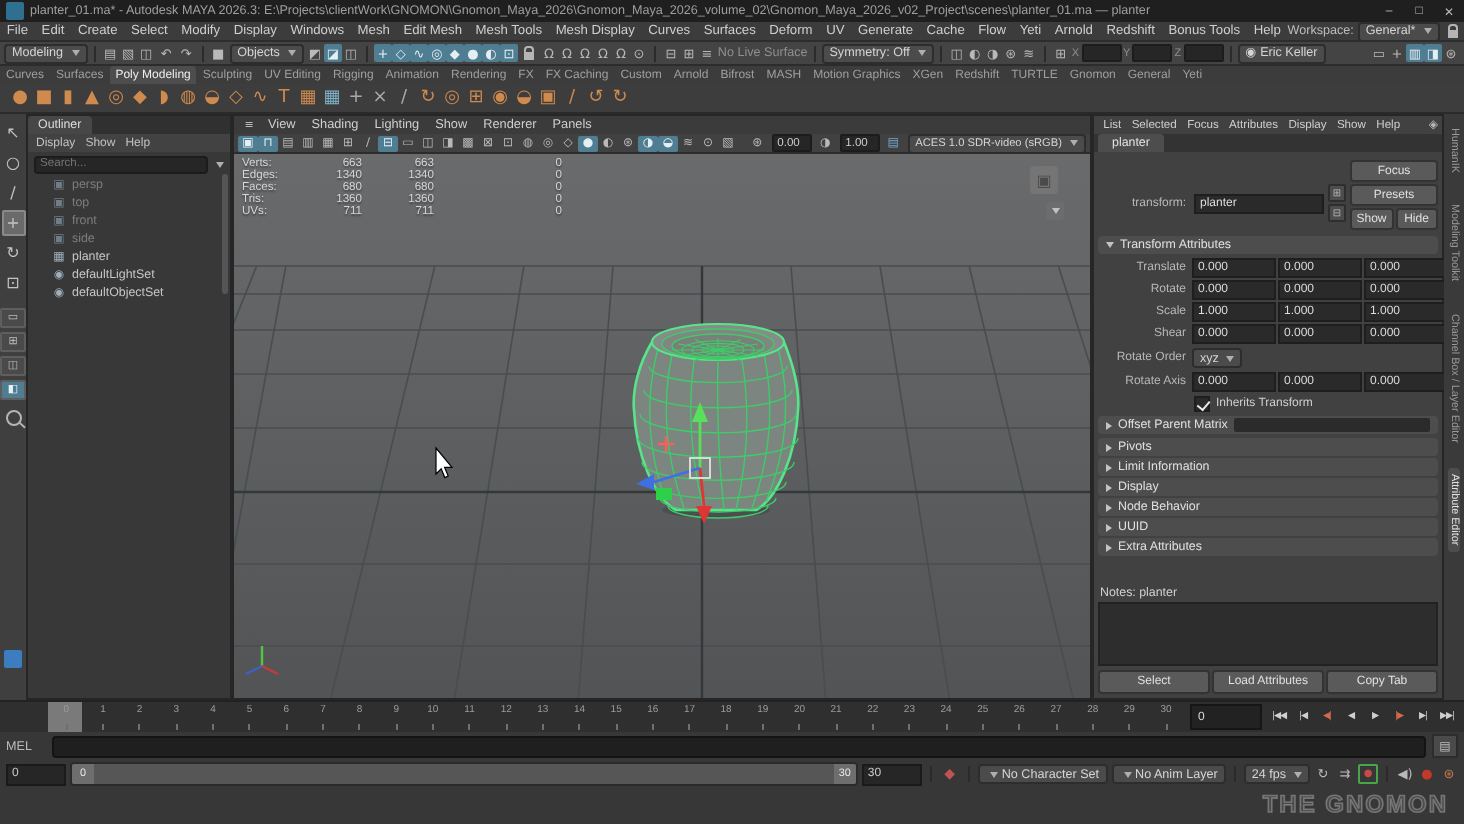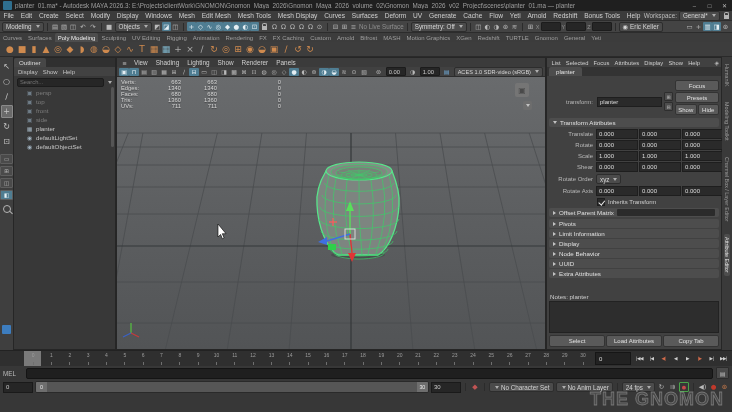--- a/index.html
+++ b/index.html
@@ -135,21 +135,21 @@
   #rangerow{position:absolute;left:0;top:380px;width:732px;height:14px;background:#373737;display:flex;align-items:center;gap:2px;padding:0 3px;box-sizing:border-box}
   .rfld{width:24px;height:9px;background:#262626;border:1px solid #1a1a1a;font-size:6px;color:#ccc;display:flex;align-items:center;padding:0 2px;flex:none}
   #rangebar{flex:1;height:10px;background:#4e4e4e;border:1px solid #2a2a2a;border-radius:2px;display:flex;align-items:stretch;overflow:hidden}
   .rhandle{width:11px;background:#6e6e6e;font-size:5.4px;color:#e8e8e8;display:flex;align-items:center;justify-content:center;flex:none}
   #rangetrack{flex:1;background:#565656}
   .keyico{color:#c05454;font-size:7px;width:10px;text-align:center}
   .autokey{width:8px;height:8px;border:1px solid #49a549;border-radius:1px;display:flex;align-items:center;justify-content:center;color:#c74a4a;font-size:5px}
 
   #bottombar{position:absolute;left:0;top:394px;width:732px;height:18px;background:#373737}
   #watermark{position:absolute;right:8px;bottom:3px;text-align:right;font-weight:bold;line-height:1.05;color:rgba(160,160,160,0.18);-webkit-text-stroke:0.8px rgba(170,170,170,0.5);pointer-events:none;z-index:60;font-family:"Liberation Sans",sans-serif}
-  #watermark .w1{font-size:18px;letter-spacing:1px}
+  #watermark .w1{font-size:12px;letter-spacing:1px}
   #watermark .w2{font-size:14px;letter-spacing:3.5px}
 </style>
 </head>
 <body>
 
 <div id="titlebar">
   <span class="appico"></span>
   <span class="ttl">planter_01.ma* - Autodesk MAYA 2026.3: E:\Projects\clientWork\GNOMON\Gnomon_Maya_2026\Gnomon_Maya_2026_volume_02\Gnomon_Maya_2026_v02_Project\scenes\planter_01.ma  —  planter</span>
   <span class="winbtn">–</span>
   <span class="winbtn">□</span>

